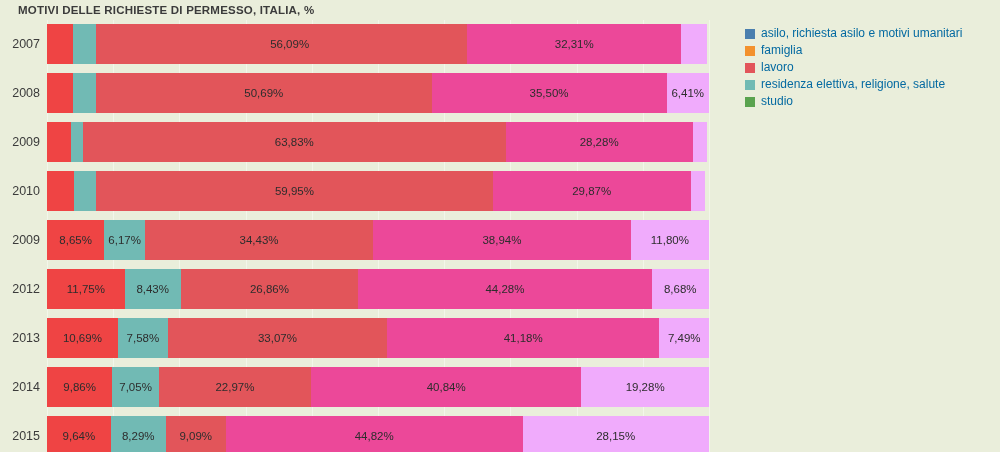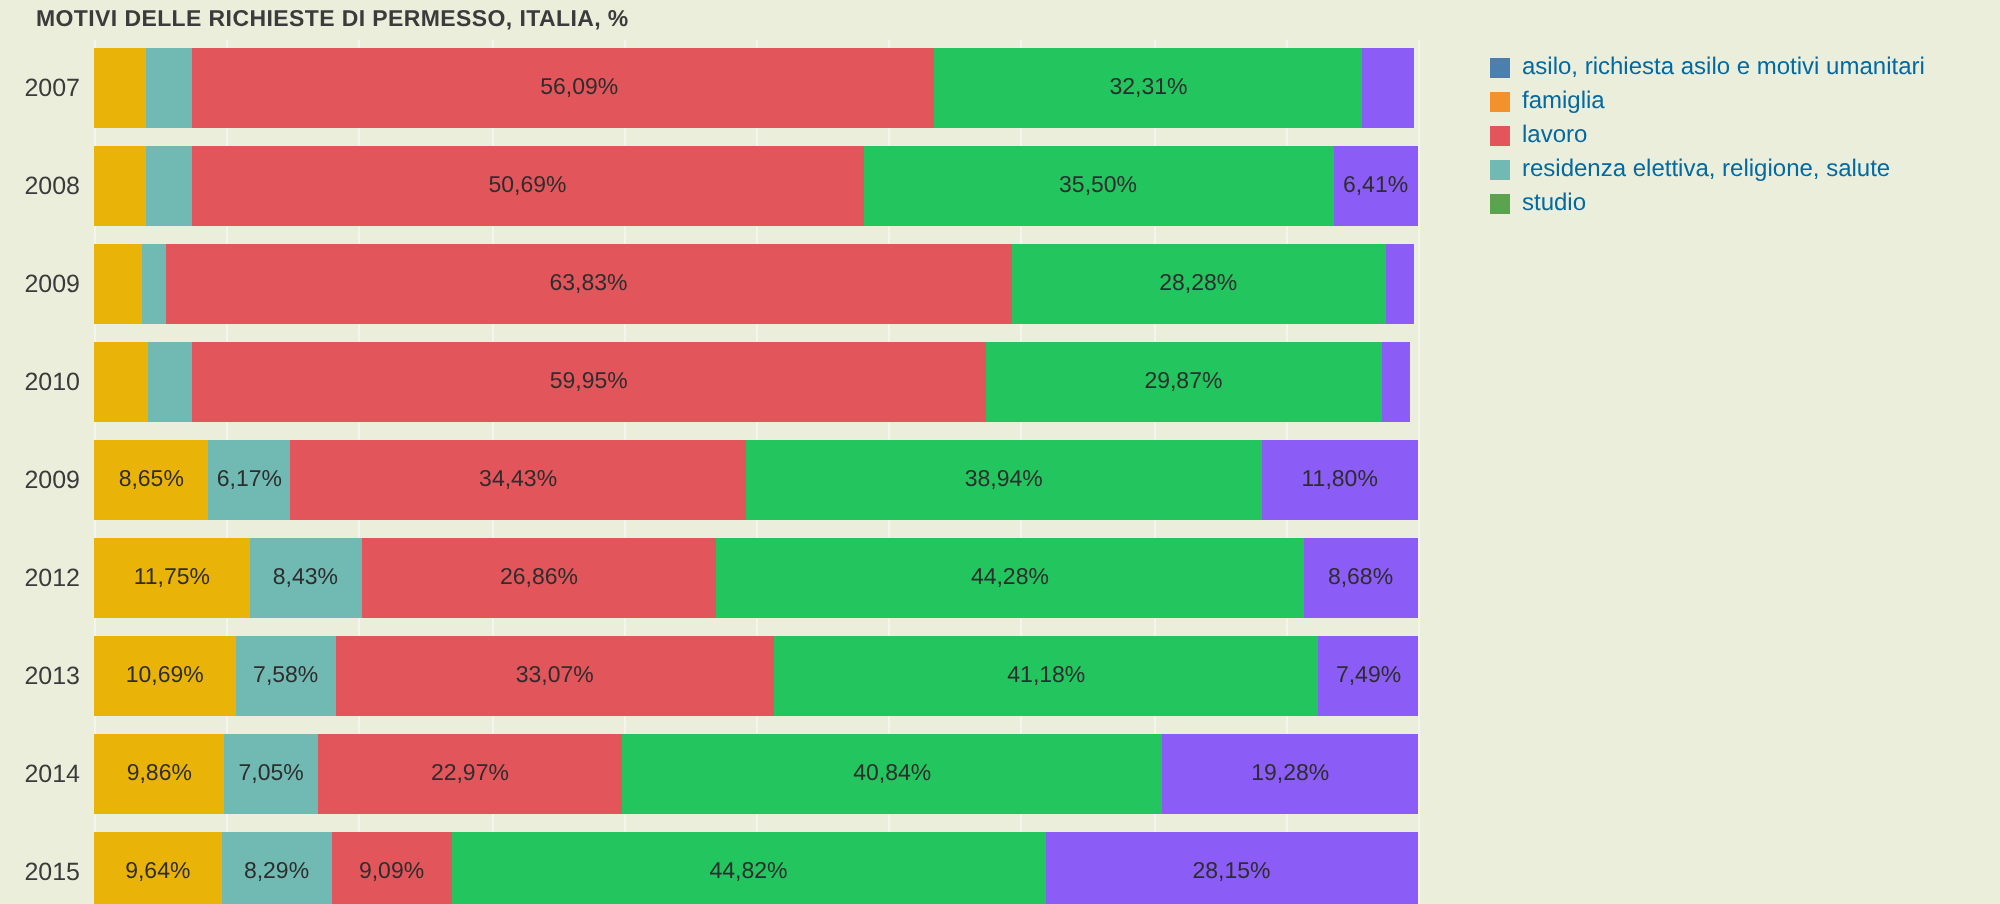--- a/index.html
+++ b/index.html
@@ -89,25 +89,25 @@
     height: 100%;
     display: flex;
     align-items: center;
     justify-content: center;
     font-size: 11.5px;
     color: #2d2d2d;
     overflow: hidden;
     white-space: nowrap;
     box-sizing: border-box;
   }
-  .seg-studio      { background: #eab308; }
+  .seg-studio      { background: #ef4444; }
   .seg-residenza   { background: #71bab4; }
   .seg-lavoro      { background: #e2555a; }
-  .seg-famiglia    { background: #22c55e; }
-  .seg-asilo       { background: #8b5cf6; }
+  .seg-famiglia    { background: #ec4899; }
+  .seg-asilo       { background: #f0abfc; }
 
   
   .legend {
     position: absolute;
     left: 745px;
     top: 26px;
     width: 255px;
   }
   .legend-item {
     display: flex;

